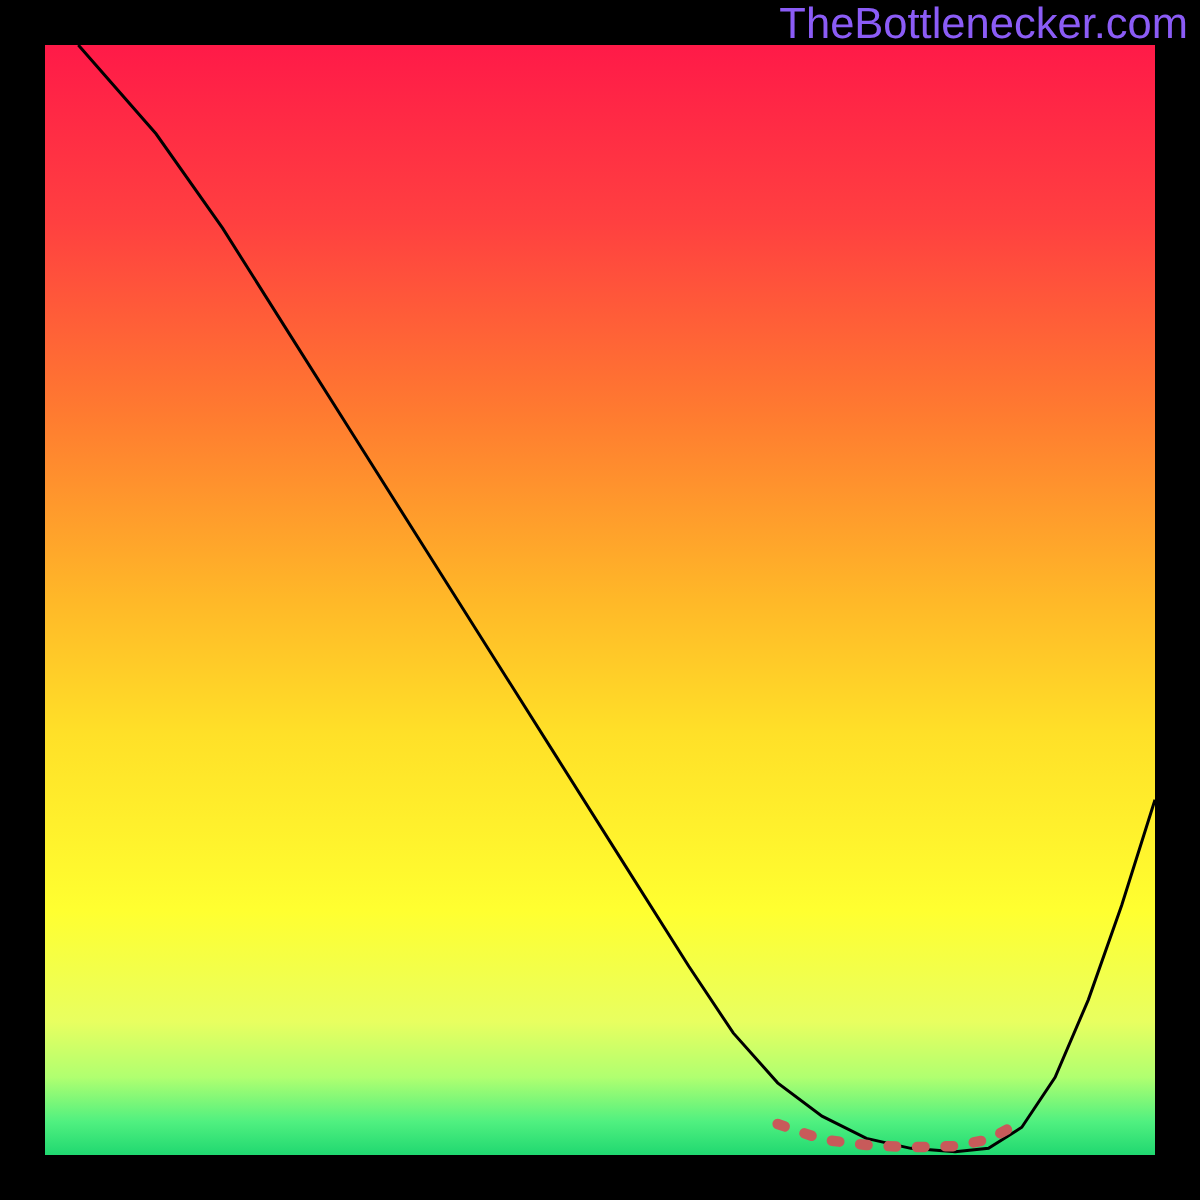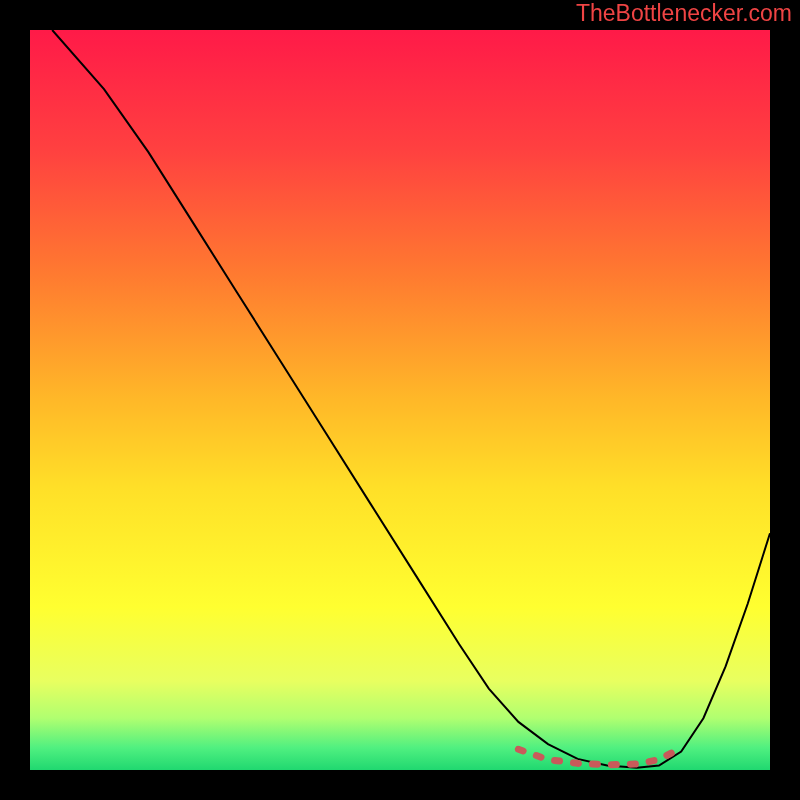--- a/index.html
+++ b/index.html
@@ -12,23 +12,23 @@
   }
   .chart-container {
     position: relative;
     width: 800px;
     height: 800px;
   }
   .watermark {
     position: absolute;
     top: 0;
     right: 8px;
-    color: #ef4444;
+    color: #8b5cf6;
     font-family: Arial, Helvetica, sans-serif;
-    font-size: 23px;
+    font-size: 29px;
     font-weight: 400;
     letter-spacing: 0;
     z-index: 10;
   }
   .plot-area {
     position: absolute;
     left: 30px;
     top: 30px;
     width: 740px;
     height: 740px;

